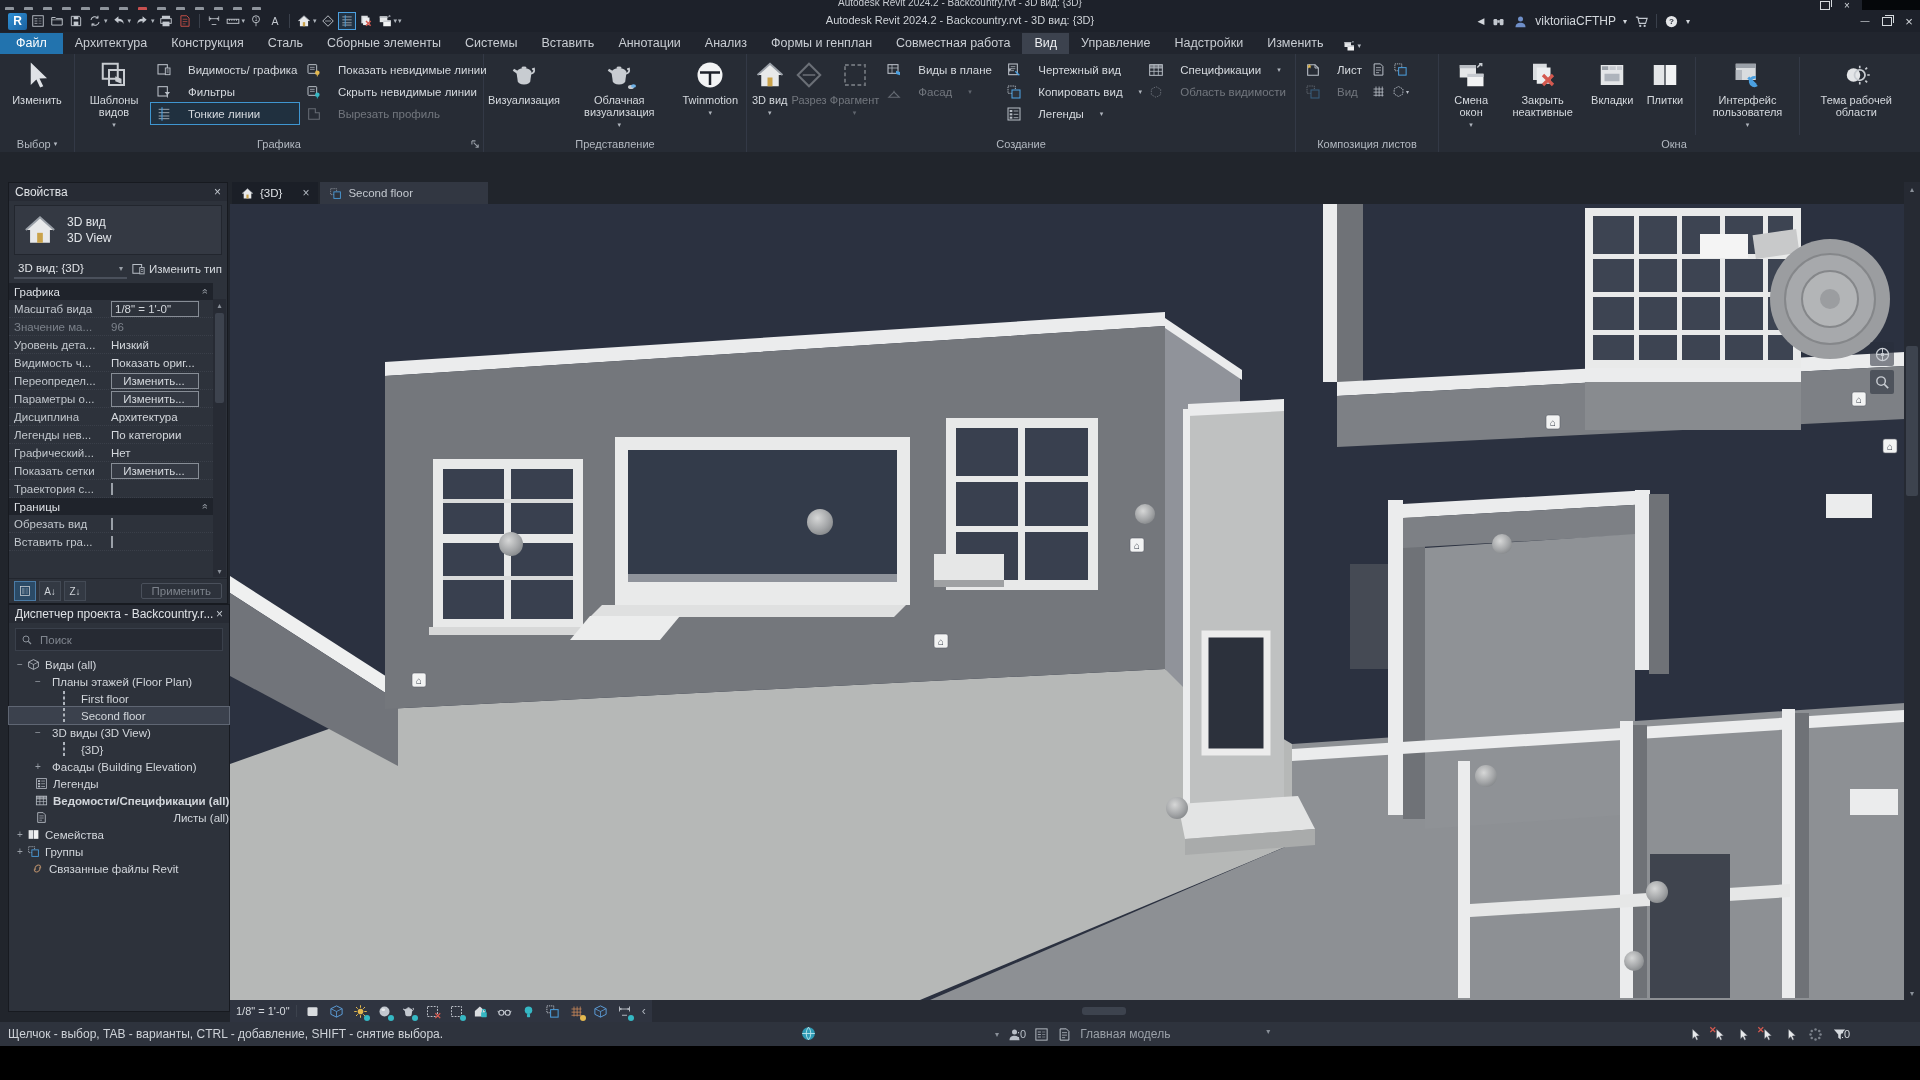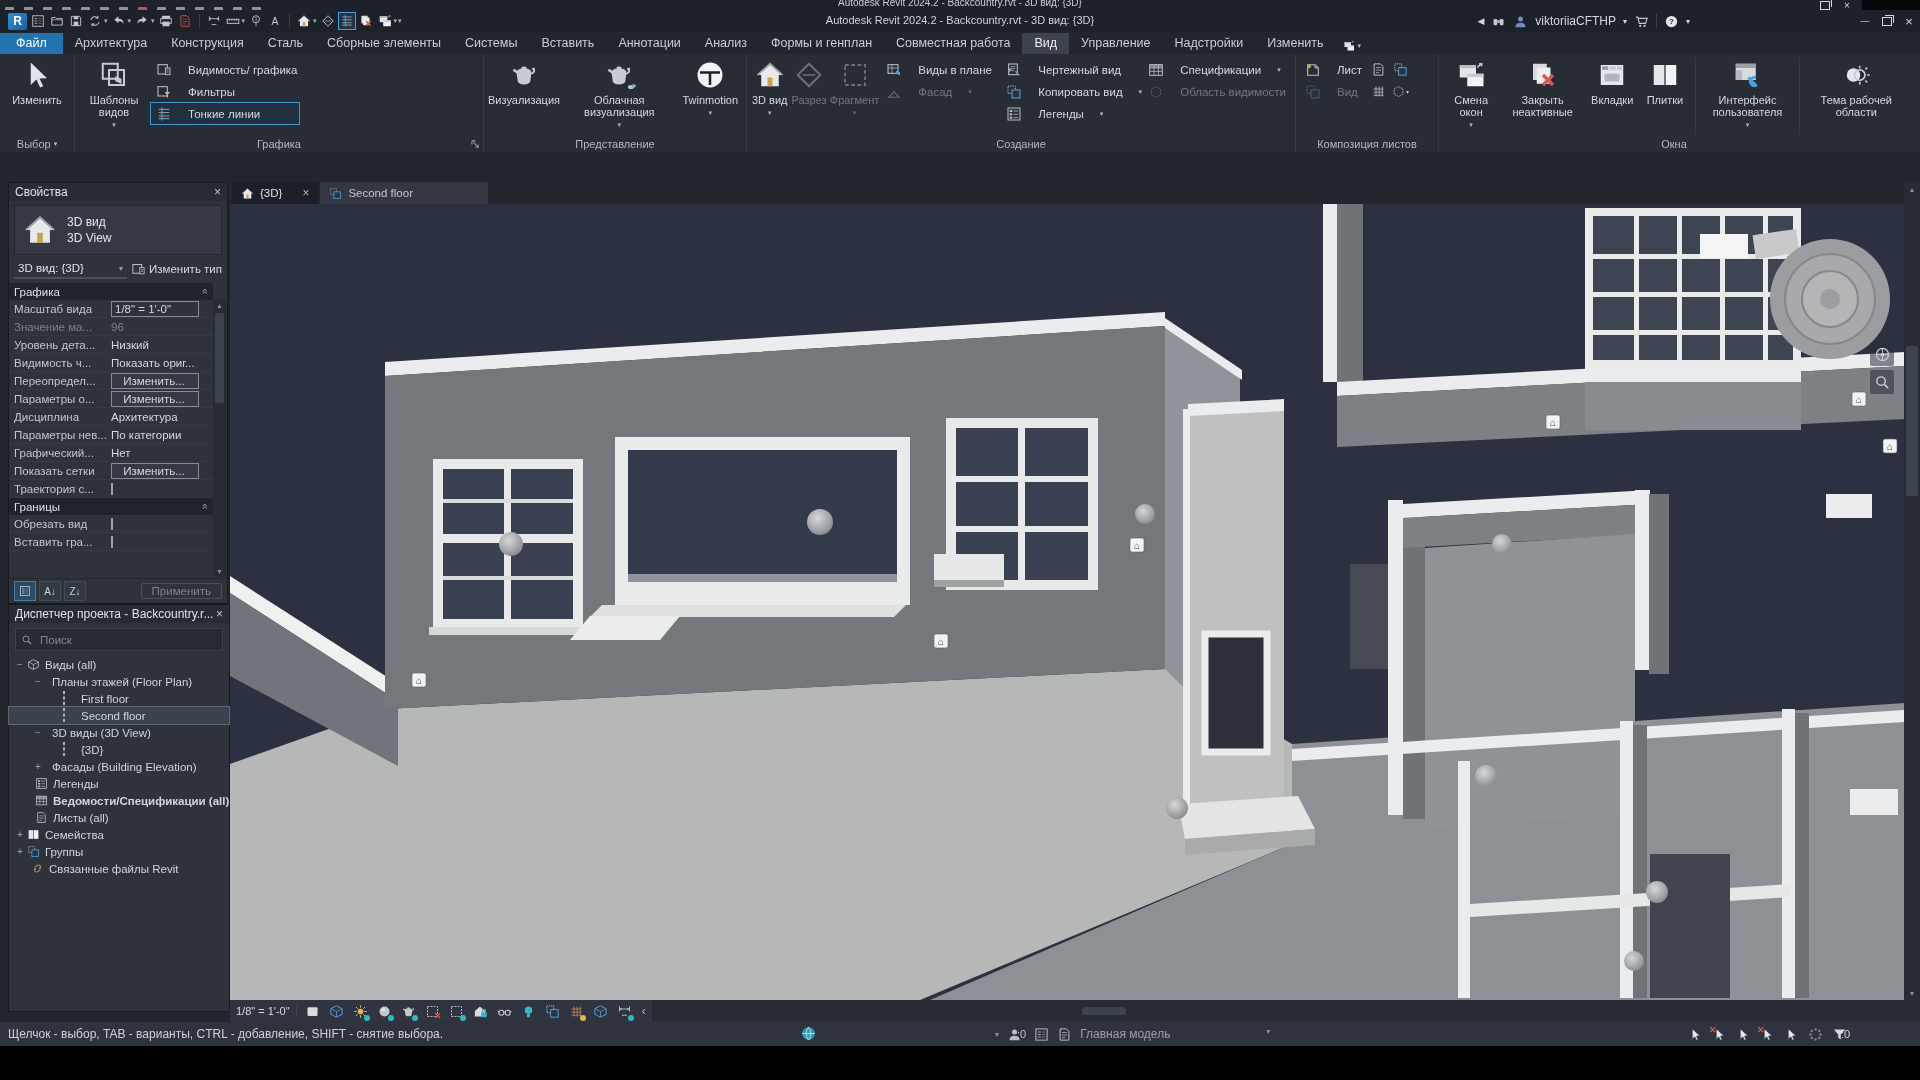--- a/index.html
+++ b/index.html
@@ -630,20 +630,40 @@
             </svg>
             <span>Фильтры</span>
           </button>
         <button class="srow activesel">
             <svg>
               <use href="#i-thin"></use>
             </svg>
             <span>Тонкие линии</span>
           </button>
       </div>
+      <div class="smallcol" style="width:178px;">
+        <button class="srow">
+            <svg>
+              <use href="#i-hidshow"></use>
+            </svg>
+            <span>Показать невидимые линии</span>
+          </button>
+        <button class="srow">
+            <svg>
+              <use href="#i-hidhide"></use>
+            </svg>
+            <span>Скрыть невидимые линии</span>
+          </button>
+        <button class="srow disabled">
+            <svg>
+              <use href="#i-cutprof"></use>
+            </svg>
+            <span>Вырезать профиль</span>
+          </button>
+      </div>
     </div>
     <div class="rlabel">
         <span>Графика</span>
       </div>
     <span class="launcher">
         <svg viewBox="0 0 10 10" width="9" height="9">
           <path d="M1 1 h4 M1 1 v4 M3 3 l5 5 M8 5 v3 h-3" stroke="currentColor" stroke-width="1.2" fill="none"></path>
         </svg>
       </span>
   </div>
@@ -1207,21 +1227,21 @@
         </div>
       <div class="prow">
           <span class="pl">Параметры о...</span>
           <span class="pv vbtn">Изменить...</span>
         </div>
       <div class="prow">
           <span class="pl">Дисциплина</span>
           <span class="pv">Архитектура</span>
         </div>
       <div class="prow">
-          <span class="pl">Параметры нев...</span>
+          <span class="pl">Легенды нев...</span>
           <span class="pv">По категории</span>
         </div>
       <div class="prow">
           <span class="pl">Графический...</span>
           <span class="pv">Нет</span>
         </div>
       <div class="prow">
           <span class="pl">Показать сетки</span>
           <span class="pv vbtn">Изменить...</span>
         </div>
@@ -1317,21 +1337,21 @@
           <span>Легенды</span>
         </div>
       <div class="trow" style="padding-left:24px;font-weight:bold;">
           <span class="ticon">
             <svg>
               <use href="#i-table"></use>
             </svg>
           </span>
           <span>Ведомости/Спецификации (all)</span>
         </div>
-      <div class="trow" style="padding-left:24px;">
+      <div class="trow" style="padding-left:24px;justify-content:space-between;">
           <span class="ticon">
             <svg>
               <use href="#i-doc"></use>
             </svg>
           </span>
           <span>Листы (all)</span>
         </div>
       <div class="trow" style="padding-left:6px;">
           <span class="exp">+</span>
           <span class="ticon">

